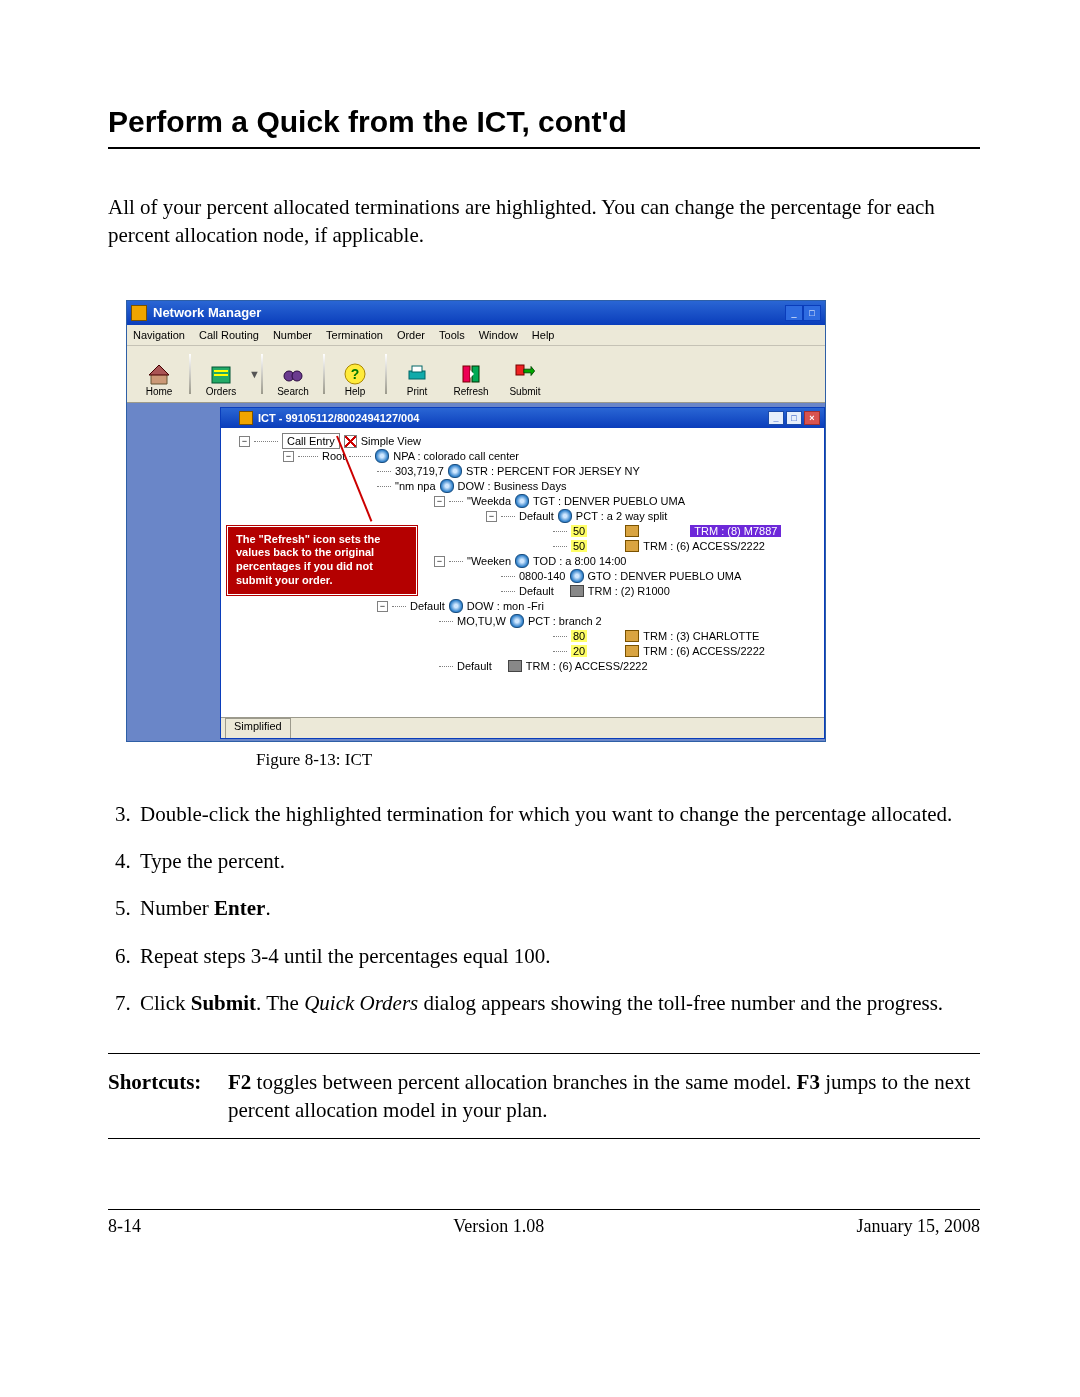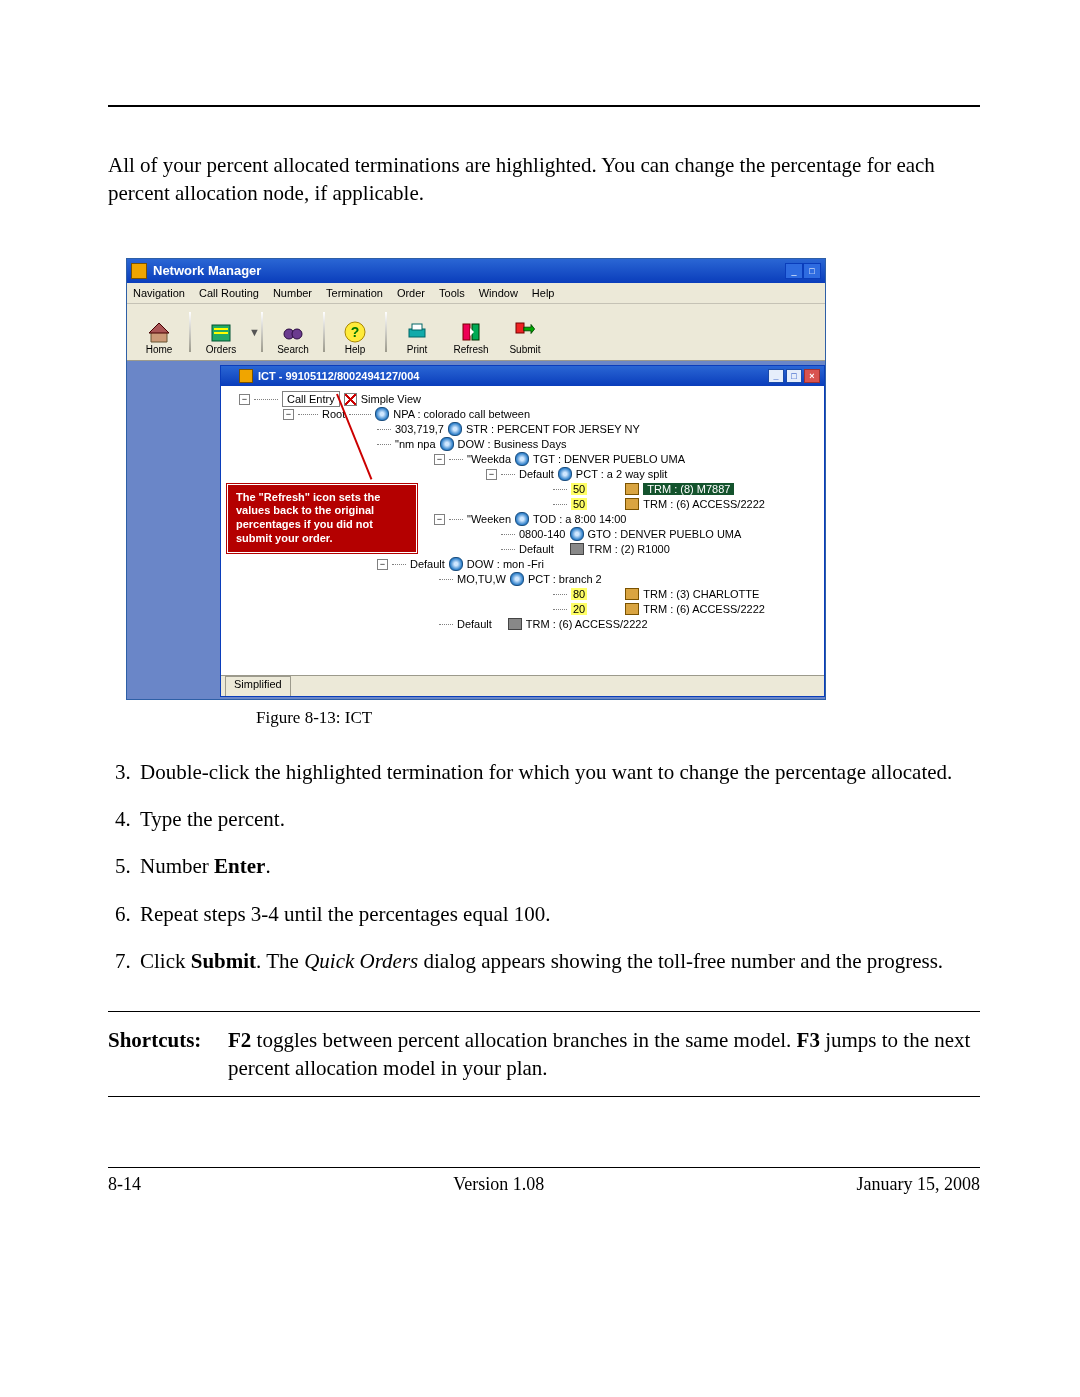--- a/index.html
+++ b/index.html
@@ -89,21 +89,21 @@
   .tree{
     flex:1;background:#fff;font-size:11px;color:#000;padding:6px 4px 6px 18px;overflow:hidden;position:relative;
     font-family: Tahoma, Arial, sans-serif;
   }
   .row{display:flex;align-items:center;gap:4px;height:15px;white-space:nowrap;}
   .pm{width:9px;height:9px;border:1px solid #808080;display:flex;align-items:center;justify-content:center;font-size:9px;line-height:9px;background:#fff;}
   .glb{width:12px;height:12px;border-radius:6px;background:radial-gradient(#cfe7ff 20%,#2a7cc7 70%);
     border:1px solid #1c4f80;display:inline-block;flex-shrink:0;}
   .key{width:12px;height:10px;background:#d9a441;border:1px solid #7a5200;flex-shrink:0;}
   .hl{background:#ffff66;padding:0 2px;}
-  .sel{background:#14532d;color:#fff;padding:0 4px;}
+  .sel{background:#6d28d9;color:#fff;padding:0 4px;margin-left:47px;}
   .status{height:20px;background:#ece9d8;border-top:1px solid #9c9a8c;display:flex;}
   .tab{border:1px solid #9c9a8c;border-bottom:none;background:#ece9d8;padding:1px 8px;font-size:11px;margin-left:4px;}
 
   .simple-box{border:1px solid #808080;background:#fff;font-size:11px;padding:0 4px;height:14px;display:flex;align-items:center;}
   .simple-chk{width:11px;height:11px;border:1px solid #808080;background:#fff;position:relative;}
   .simple-chk.red::after{content:"";position:absolute;left:0;top:0;width:11px;height:11px;
     background:linear-gradient(45deg,transparent 42%,#c00 42%,#c00 58%,transparent 58%),
     linear-gradient(-45deg,transparent 42%,#c00 42%,#c00 58%,transparent 58%);}
 
   .callout{
@@ -128,20 +128,21 @@
   .sc-label{font-weight:bold;width:120px;flex-shrink:0;}
   .sc-text{flex:1;}
 
   .footer{display:flex;justify-content:space-between;font-size:18px;margin-top:6px;}
   svg{display:block;}
 </style>
 </head>
 <body>
 
 <div class="page">
+  <h1 class="title">Perform a Quick from the ICT, cont'd</h1>
   <hr class="rule">
 
   <p class="intro">All of your percent allocated terminations are highlighted. You can change the percentage for each percent allocation node, if applicable.</p>
 
   <div class="figure">
     <div class="win">
 
       <div class="titlebar">
         <div class="t-left">
           <span class="tb-icon"></span>
@@ -248,21 +249,21 @@
                 <span class="simple-chk red"></span>
                 <span>Simple View</span>
               </div>
 
               <div class="row" style="margin-left:44px;">
                 <span class="pm">−</span>
                 <span style="width:20px;border-bottom:1px dotted #808080;"></span>
                 <span>Root</span>
                 <span style="width:22px;border-bottom:1px dotted #808080;"></span>
                 <span class="glb"></span>
-                <span>NPA : colorado call between</span>
+                <span>NPA : colorado call center</span>
               </div>
               <div class="row" style="margin-left:138px;">
                 <span style="width:14px;border-bottom:1px dotted #808080;"></span>
                 <span>303,719,7</span>
                 <span class="glb"></span>
                 <span>STR : PERCENT FOR JERSEY NY</span>
               </div>
               <div class="row" style="margin-left:138px;">
                 <span style="width:14px;border-bottom:1px dotted #808080;"></span>
                 <span>"nm npa</span>

